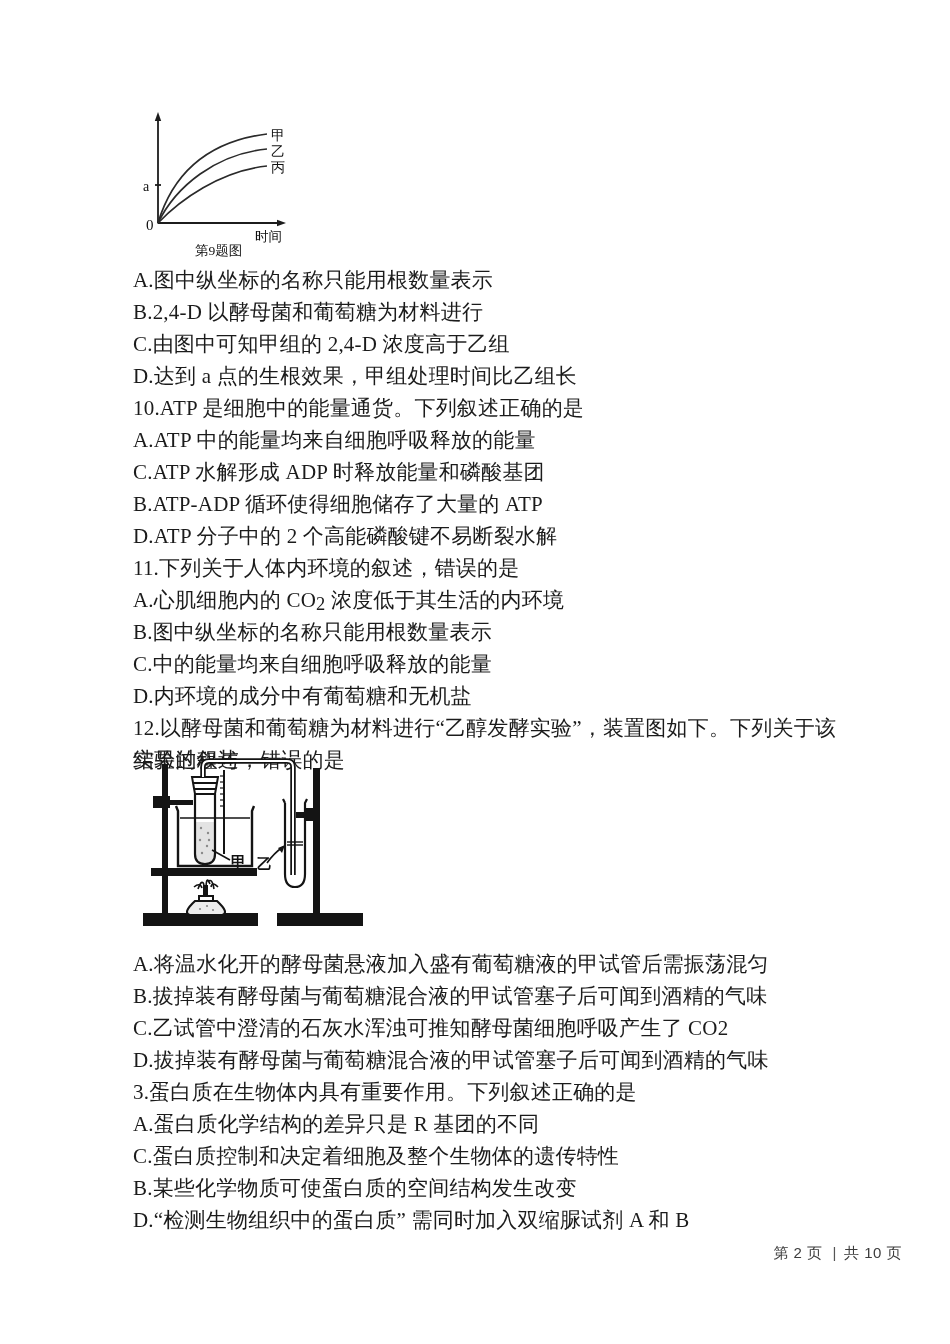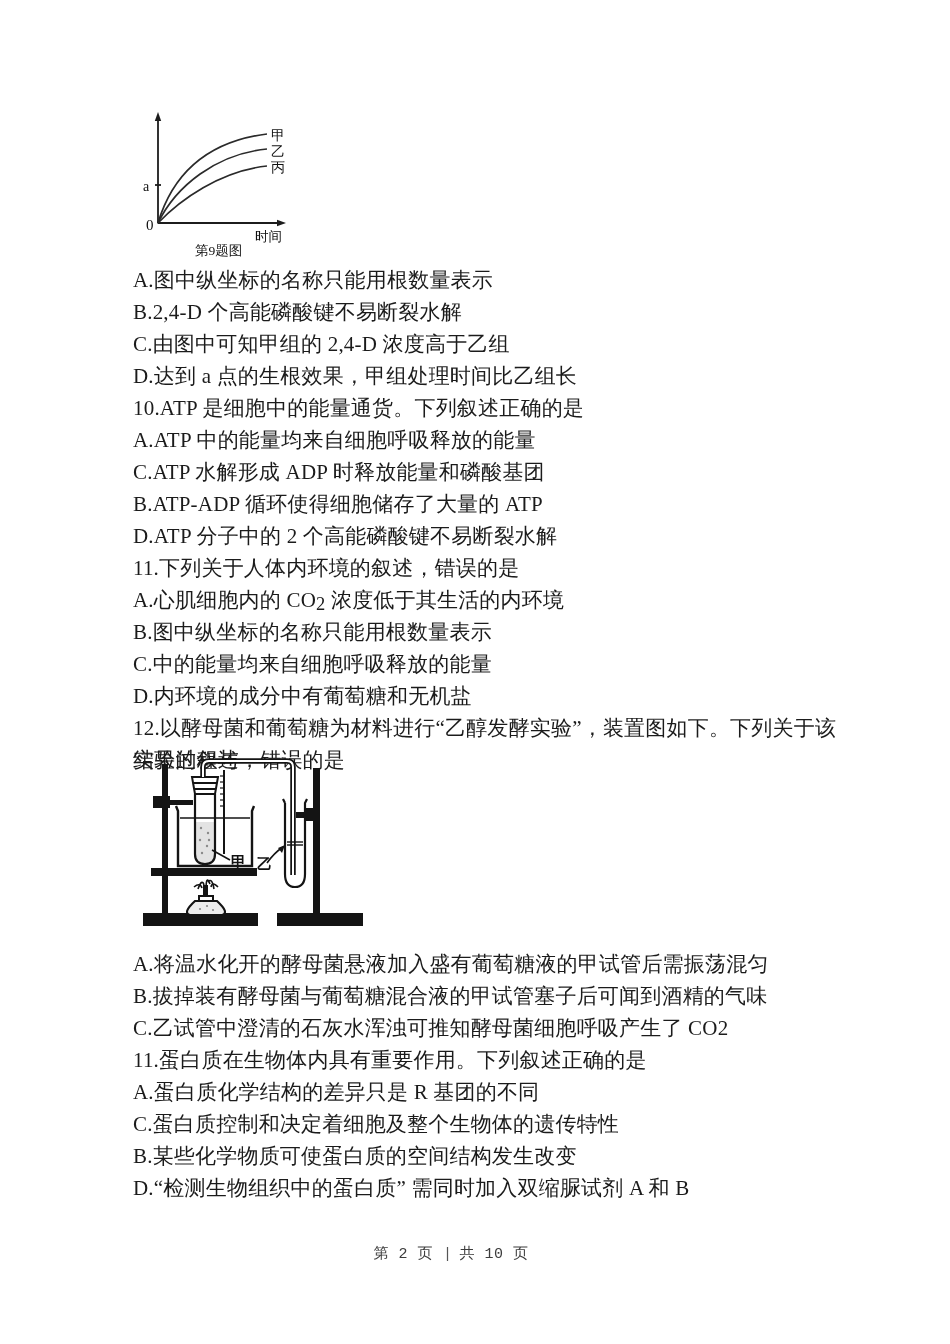--- a/index.html
+++ b/index.html
@@ -14,22 +14,22 @@
   
   .textcol{position:absolute;left:133px;top:264px;width:720px;}
   .line{margin:0;height:32px;line-height:32px;font-size:21px;letter-spacing:0.2px;}
   .sub{font-size:0.88em;vertical-align:-3px;}
   .fig-spacer{height:172px;}
   
   .apparatus{position:absolute;left:140px;top:754px;width:244px;height:186px;}
   svg text.cn{font-family:"Liberation Serif","DejaVu Serif",serif;fill:#111;}
   
   .footer{
-    position:absolute;top:1244px;left:0;width:902px;text-align:center;
-    font-family:Liberation Mono, monospace;
+    position:absolute;top:1244px;left:0;width:902px;text-align:right;
+    font-family:Liberation Sans, sans-serif;
     font-size:15px;color:#3c3c3c;letter-spacing:0.5px;
   }
   .footer .sep{margin:0 7px 0 10px;color:#555;}
 </style>
 </head>
 <body>
 
 <div class="page">
 
   <svg class="fig9" viewBox="0 0 165 152">
@@ -52,21 +52,21 @@
     <text class="cn" x="131" y="46" font-size="14">乙</text>
     <text class="cn" x="131" y="62" font-size="14">丙</text>
     <text class="cn" x="3" y="81" font-size="14">a</text>
     <text class="cn" x="6" y="120" font-size="15">0</text>
     <text class="cn" x="115" y="131" font-size="13.5">时间</text>
     <text class="cn" x="55" y="145" font-size="13.5">第9题图</text>
   </svg>
 
   <div class="textcol">
     <p class="line">A.图中纵坐标的名称只能用根数量表示</p>
-    <p class="line">B.2,4-D 个高能磷酸键不易断裂水解</p>
+    <p class="line">B.2,4-D 以酵母菌和葡萄糖为材料进行</p>
     <p class="line">C.由图中可知甲组的 2,4-D 浓度高于乙组</p>
     <p class="line">D.达到 a 点的生根效果，甲组处理时间比乙组长</p>
 
     <p class="line">10.ATP 是细胞中的能量通货。下列叙述正确的是</p>
     <p class="line">A.ATP 中的能量均来自细胞呼吸释放的能量</p>
     <p class="line">C.ATP 水解形成 ADP 时释放能量和磷酸基团</p>
     <p class="line">B.ATP-ADP 循环使得细胞储存了大量的 ATP</p>
     <p class="line">D.ATP 分子中的 2 个高能磷酸键不易断裂水解</p>
 
     <p class="line">11.下列关于人体内环境的叙述，错误的是</p>
@@ -76,22 +76,23 @@
     <p class="line">D.内环境的成分中有葡萄糖和无机盐</p>
 
     <p class="line">12.以酵母菌和葡萄糖为材料进行“乙醇发酵实验”，装置图如下。下列关于该实验过程与</p>
     <p class="line">结果的叙述，错误的是</p>
 
     <div class="fig-spacer"></div>
 
     <p class="line">A.将温水化开的酵母菌悬液加入盛有葡萄糖液的甲试管后需振荡混匀</p>
     <p class="line">B.拔掉装有酵母菌与葡萄糖混合液的甲试管塞子后可闻到酒精的气味</p>
     <p class="line">C.乙试管中澄清的石灰水浑浊可推知酵母菌细胞呼吸产生了 CO2</p>
+    <p class="line">D.拔掉装有酵母菌与葡萄糖混合液的甲试管塞子后可闻到酒精的气味</p>
 
-    <p class="line">11.蛋白质在生物体内具有重要作用。下列叙述正确的是</p>
+    <p class="line">3.蛋白质在生物体内具有重要作用。下列叙述正确的是</p>
     <p class="line">A.蛋白质化学结构的差异只是 R 基团的不同</p>
     <p class="line">C.蛋白质控制和决定着细胞及整个生物体的遗传特性</p>
     <p class="line">B.某些化学物质可使蛋白质的空间结构发生改变</p>
     <p class="line">D.“检测生物组织中的蛋白质” 需同时加入双缩脲试剂 A 和 B</p>
   </div>
 
   <svg class="apparatus" viewBox="0 0 244 186">
     <g stroke="#141414" fill="none" stroke-width="2">
 
       <rect x="4" y="160" width="113" height="11" fill="#141414"></rect>

